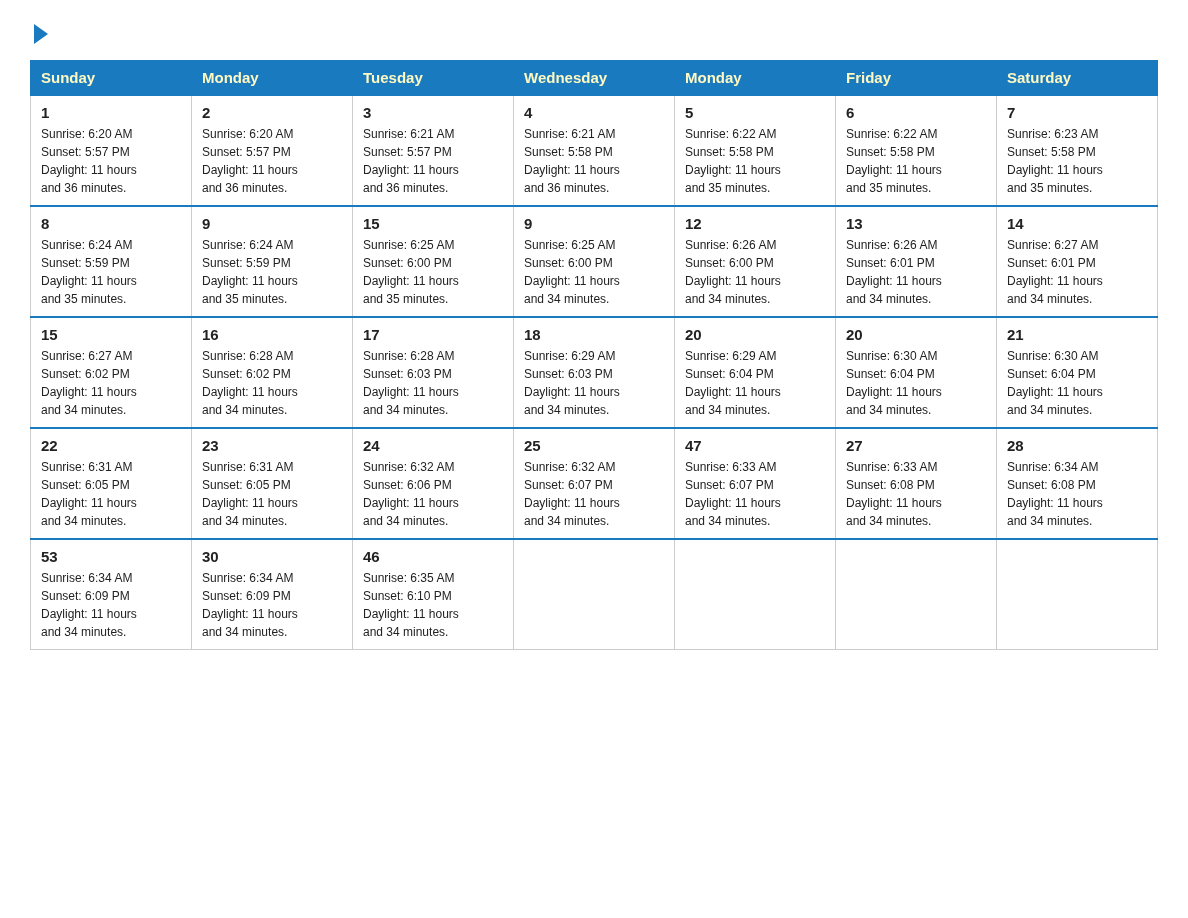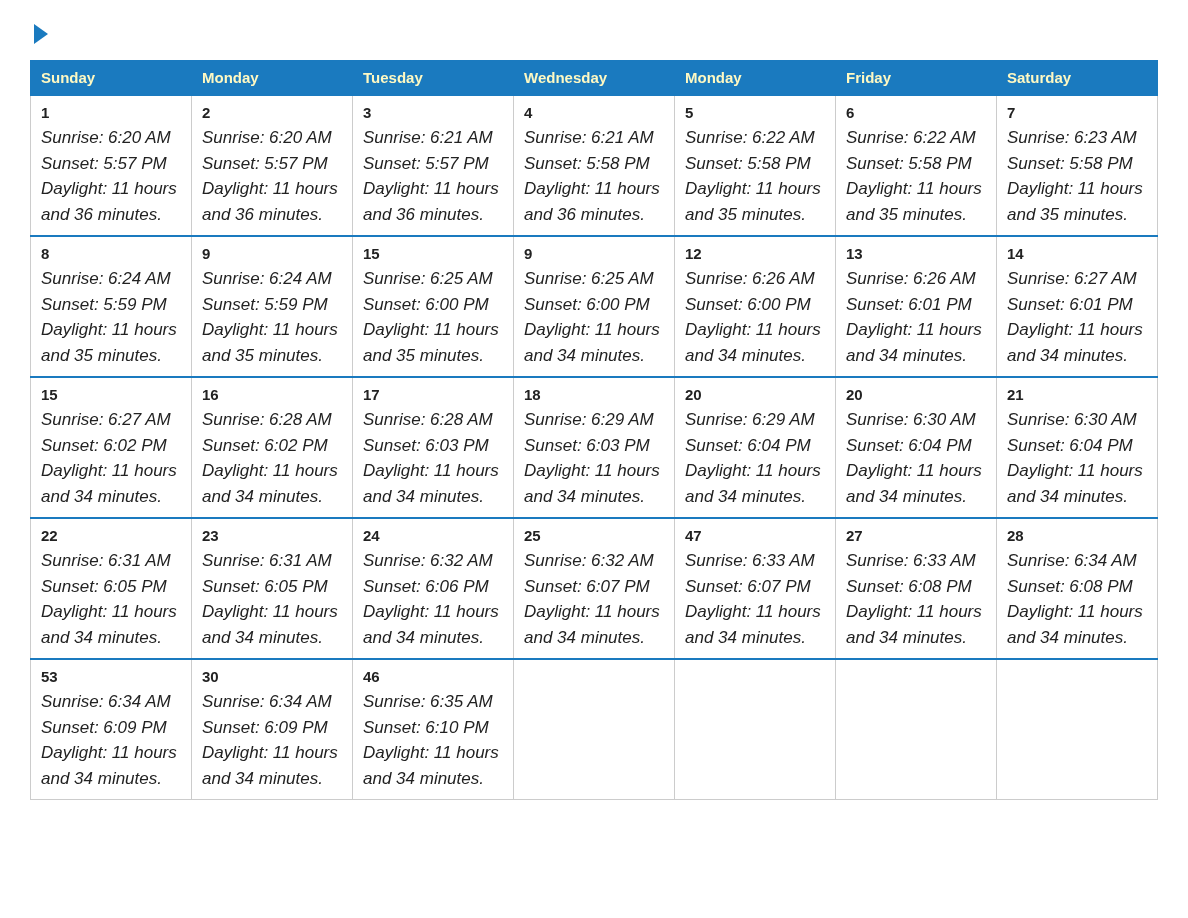--- a/index.html
+++ b/index.html
@@ -87,24 +87,23 @@
     tbody tr:not(:first-child) td {
       border-top: 2px solid #1a7abf;
     }
     .day-num {
       font-size: 15px;
       font-weight: bold;
       margin-bottom: 4px;
       display: block;
     }
     .day-info {
-      font-size: 17px;
+      font-size: 12px;
       line-height: 1.5;
       color: #222;
-      font-style: italic;
     }
     .empty-cell {
       background: #fff;
     }
   </style>
 </head>
 <body>
 
 <div class="header">
   <div class="logo">

